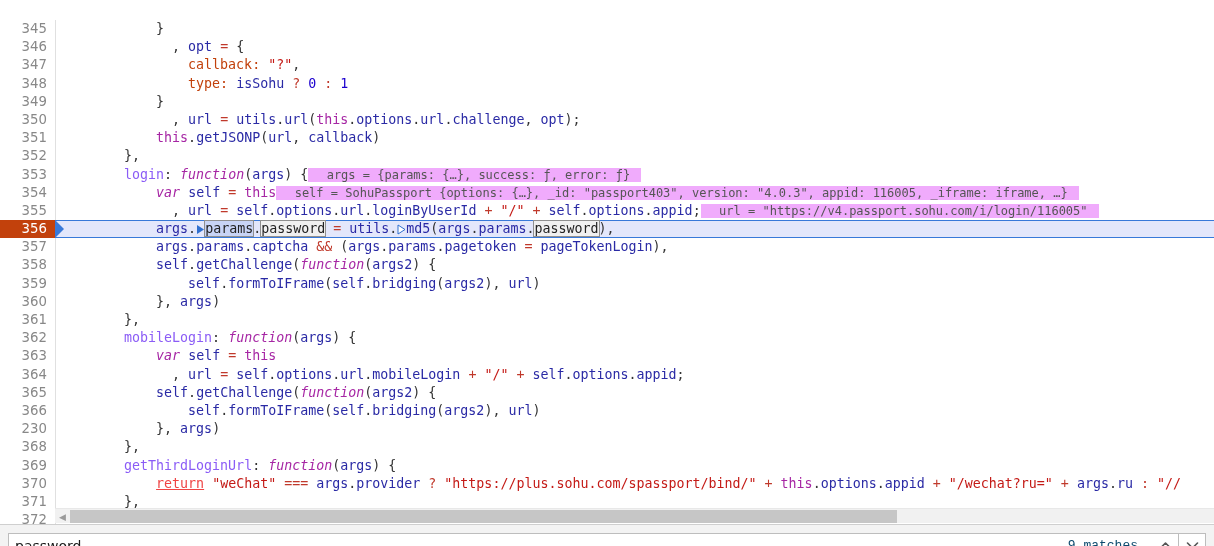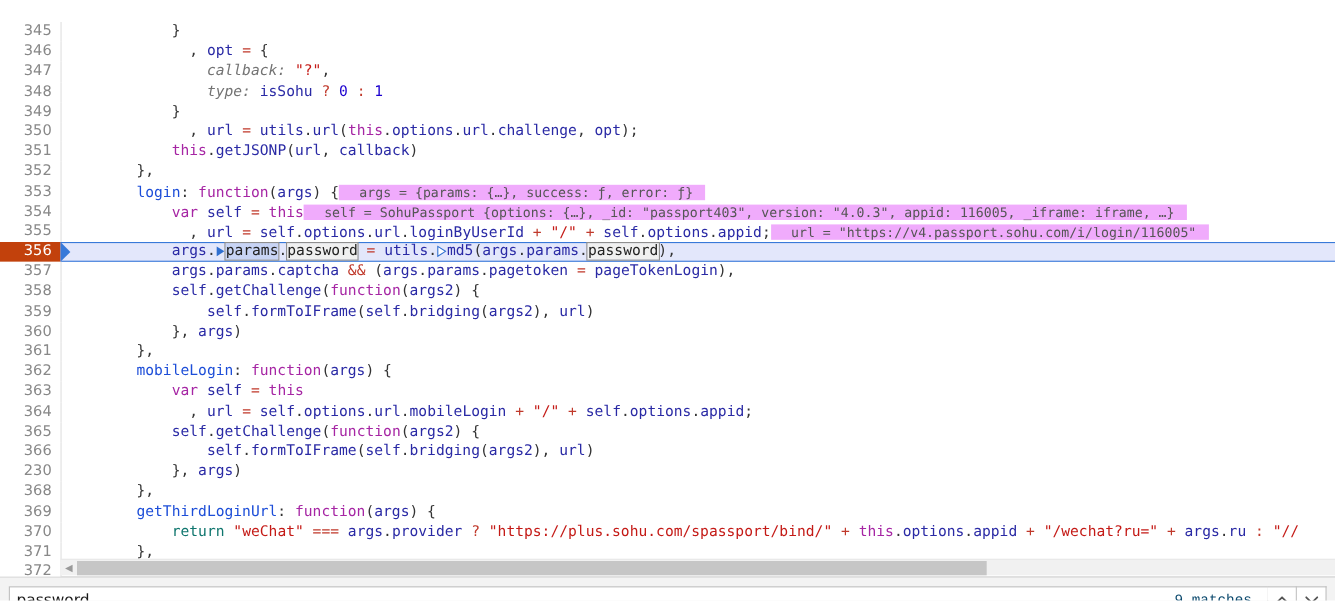--- a/index.html
+++ b/index.html
@@ -86,31 +86,31 @@
     position: absolute;
     left: 55px; top: 0;
     right: 0; height: 18.2px;
     background: #e3e7fb;
     border-top: 1px solid #3879d9;
     border-bottom: 1px solid #3879d9;
     z-index: 1;
   }
 
   
-  .t-plain   { color: #737373; font-style: italic; }
-  .t-kw      { color: #0f766e; }
-  .t-kw2     { color: #a626a4; }
+  .t-plain   { color: #c2410c; }
+  .t-kw      { color: #ef4444; text-decoration: underline; }
+  .t-kw2     { color: #a626a4; font-style: italic; }
   .t-prop    { color: #2a2aa5; }
   .t-str     { color: #c41a16; }
   .t-num     { color: #1c00cf; }
   .t-punct   { color: #333333; }
   .t-op      { color: #c0392b; }
   .t-this    { color: #a626a4; }
   .t-var     { color: #2a2aa5; }
-  .t-ident   { color: #1d4ed8; }
+  .t-ident   { color: #8b5cf6; }
 
   
   .inline-val {
     background: #f0abfc;
     color: #555555;
     padding: 0 4px;
     font-family: "DejaVu Sans Mono", monospace;
     font-size: 12px;
   }
 

